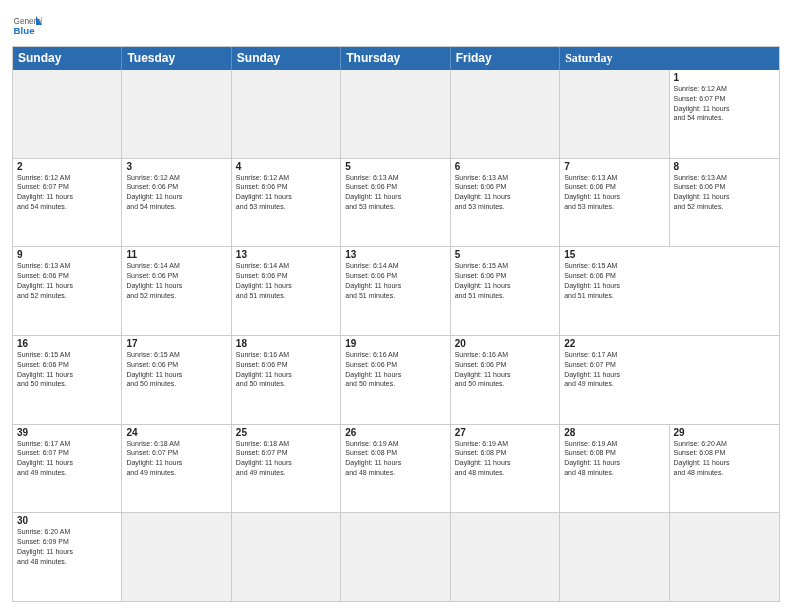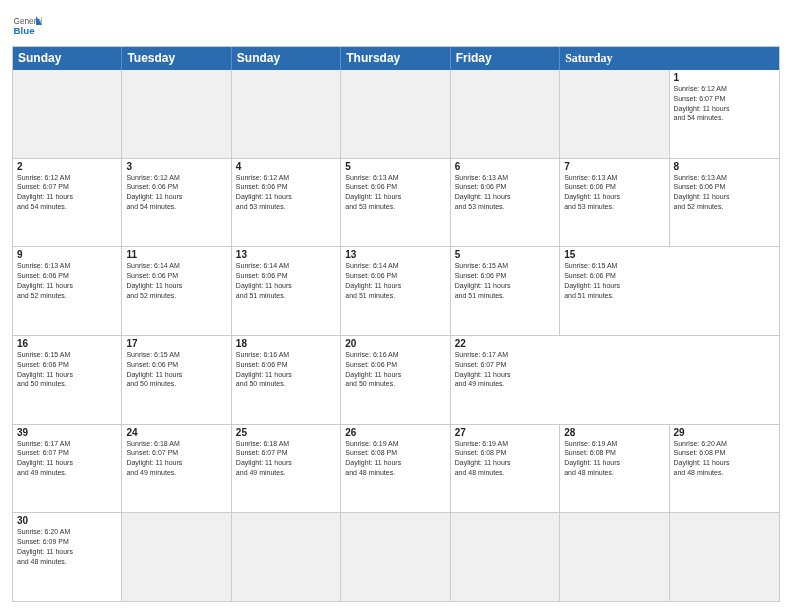--- a/index.html
+++ b/index.html
@@ -254,20 +254,27 @@
 and 50 minutes.</div>
           </div>
           <div class="day-cell">
             <div class="day-number">18</div>
             <div class="day-info" style="white-space: pre-line;">Sunrise: 6:16 AM
 Sunset: 6:06 PM
 Daylight: 11 hours
 and 50 minutes.</div>
           </div>
           <div class="day-cell">
+            <div class="day-number">19</div>
+            <div class="day-info" style="white-space: pre-line;">Sunrise: 6:16 AM
+Sunset: 6:06 PM
+Daylight: 11 hours
+and 50 minutes.</div>
+          </div>
+          <div class="day-cell">
             <div class="day-number">20</div>
             <div class="day-info" style="white-space: pre-line;">Sunrise: 6:16 AM
 Sunset: 6:06 PM
 Daylight: 11 hours
 and 50 minutes.</div>
           </div>
           <div class="day-cell">
             <div class="day-number">22</div>
             <div class="day-info" style="white-space: pre-line;">Sunrise: 6:17 AM
 Sunset: 6:07 PM

